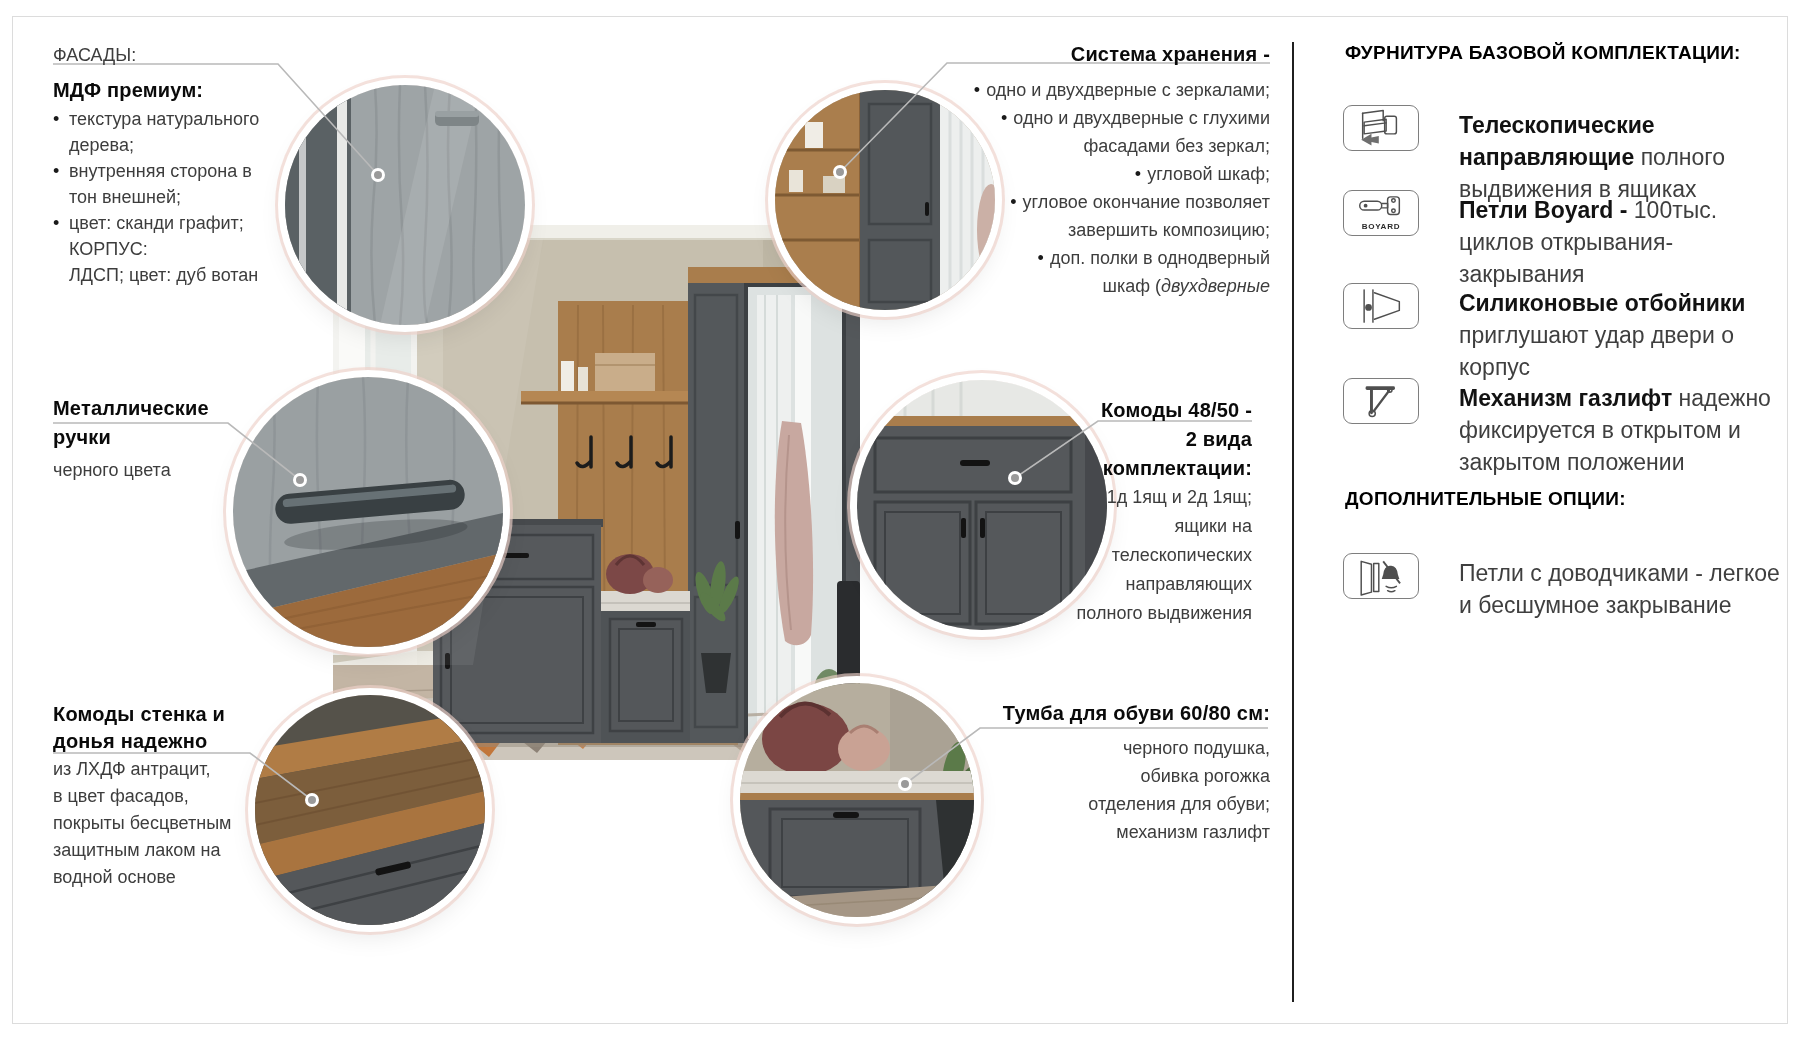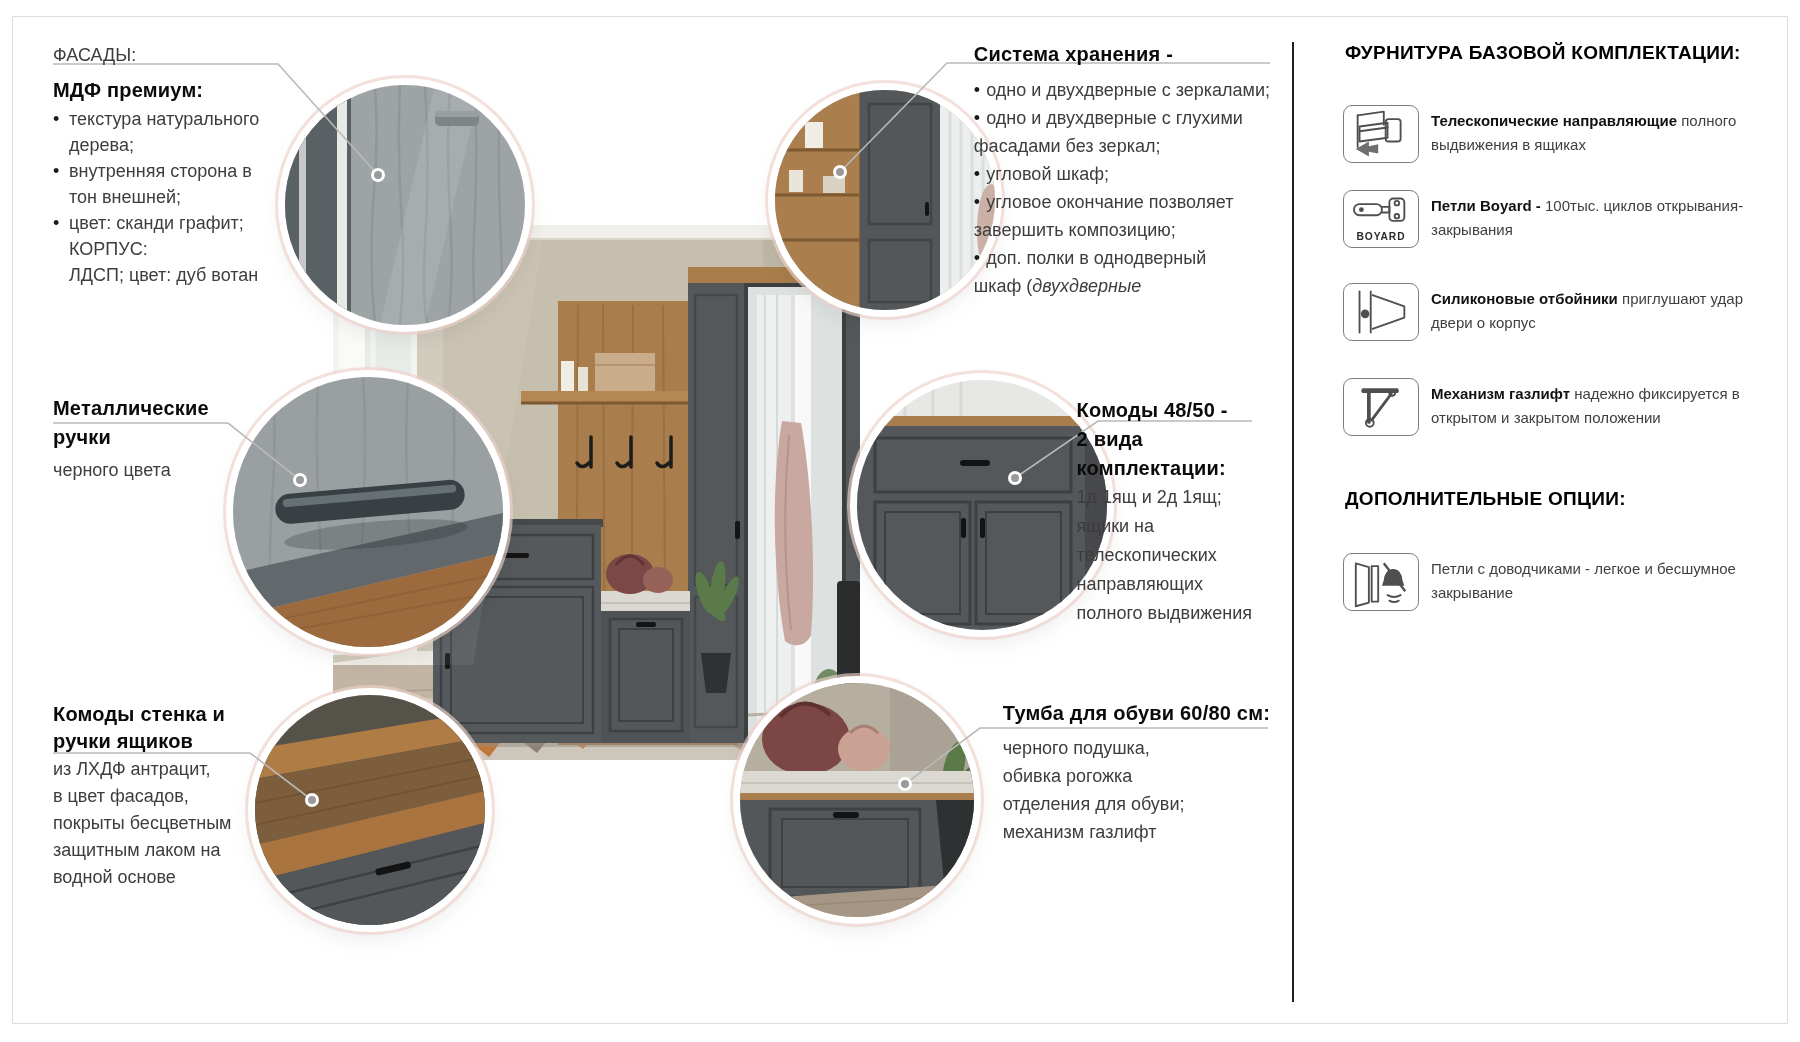--- a/index.html
+++ b/index.html
@@ -17,21 +17,21 @@
   .c-handle{left:233px;top:377px;width:270px;height:270px}
   .c-chest{left:857px;top:380px;width:250px;height:250px}
   .c-drawer{left:255px;top:695px;width:230px;height:230px}
   .c-shoe{left:740px;top:683px;width:234px;height:234px}
   
   .leads{position:absolute;left:0;top:0;z-index:20;pointer-events:none}
   
   .tb{position:absolute;z-index:30;color:#3d3d3d;font-size:18px;line-height:26px;white-space:nowrap}
   .tb .eyebrow{font-size:18px;color:#3d3d3d;line-height:22px}
   .tb .hd{font-weight:bold;color:#0a0a0a;font-size:20px;line-height:24px;letter-spacing:.2px}
-  .tb.right{}
+  .tb.right{text-align:right}
   .tb .ln{position:relative}
   .blt{display:inline-block;margin:0 6px 0 0;color:#1a1a1a;font-size:18px}
   .right .blt{margin:0 6px 0 0}
   .it{font-style:italic}
   .b-facades{left:53px;top:44px}
   .b-facades .hd{margin-top:12px}
   .b-facades .lines{margin-top:4px}
   .b-facades .ln{padding-left:16px}
   .b-facades .ln .blt{position:absolute;left:0}
   .b-storage{right:530px;top:42px;line-height:28px}
@@ -43,23 +43,23 @@
   .b-chests .hd{line-height:29px}
   .b-backpanel{left:53px;top:701px;line-height:27px}
   .b-backpanel .hd{line-height:27px}
   .b-backpanel .lines{margin-top:1px}
   .b-shoe{right:530px;top:701px;line-height:28px}
   .b-shoe .lines{margin-top:9px}
   
   .divider{position:absolute;left:1292px;top:42px;width:2px;height:960px;background:#1f1f1f;z-index:5}
   .sb-title{position:absolute;left:1345px;z-index:30;font-weight:bold;color:#000;font-size:19px;letter-spacing:.3px;white-space:nowrap}
   .fit-row{position:absolute;left:1343px;z-index:30;display:flex;align-items:flex-start}
-  .fit-icon{flex:0 0 auto;width:76px;height:58px;border:1.6px solid #7e7e7e;border-radius:9px;background:#fff;box-sizing:border-box}
+  .fit-icon{flex:0 0 auto;width:76px;height:46px;border:1.6px solid #7e7e7e;border-radius:9px;background:#fff;box-sizing:border-box}
   .fit-icon svg{display:block;width:100%;height:100%}
-  .fit-text{margin:4px 0 0 12px;width:330px;font-size:15px;line-height:24px;color:#3f3f3f}
+  .fit-text{margin:4px 0 0 40px;width:330px;font-size:23px;line-height:32px;color:#3f3f3f}
   .fit-text b{color:#121212}
   .icon-line{stroke:#4f4f4f;stroke-width:2;fill:none;stroke-linecap:round;stroke-linejoin:round}
 </style>
 </head>
 <body>
 
 <div class="page">
   <div class="frame"></div>
 
   <div class="photo">
@@ -366,21 +366,21 @@
     <div class="hd">комплектации:</div>
     <div class="ln">1д 1ящ и 2д 1ящ;</div>
     <div class="ln">ящики на</div>
     <div class="ln">телескопических</div>
     <div class="ln">направляющих</div>
     <div class="ln">полного выдвижения</div>
   </div>
 
   <div class="tb b-backpanel">
     <div class="hd">Комоды стенка и</div>
-    <div class="hd">ручки ящиков</div>
+    <div class="hd">донья надежно</div>
     <div class="lines">
       <div class="ln">из ЛХДФ антрацит,</div>
       <div class="ln">в цвет фасадов,</div>
       <div class="ln">покрыты бесцветным</div>
       <div class="ln">защитным лаком на</div>
       <div class="ln">водной основе</div>
     </div>
   </div>
 
   <div class="tb right b-shoe">

